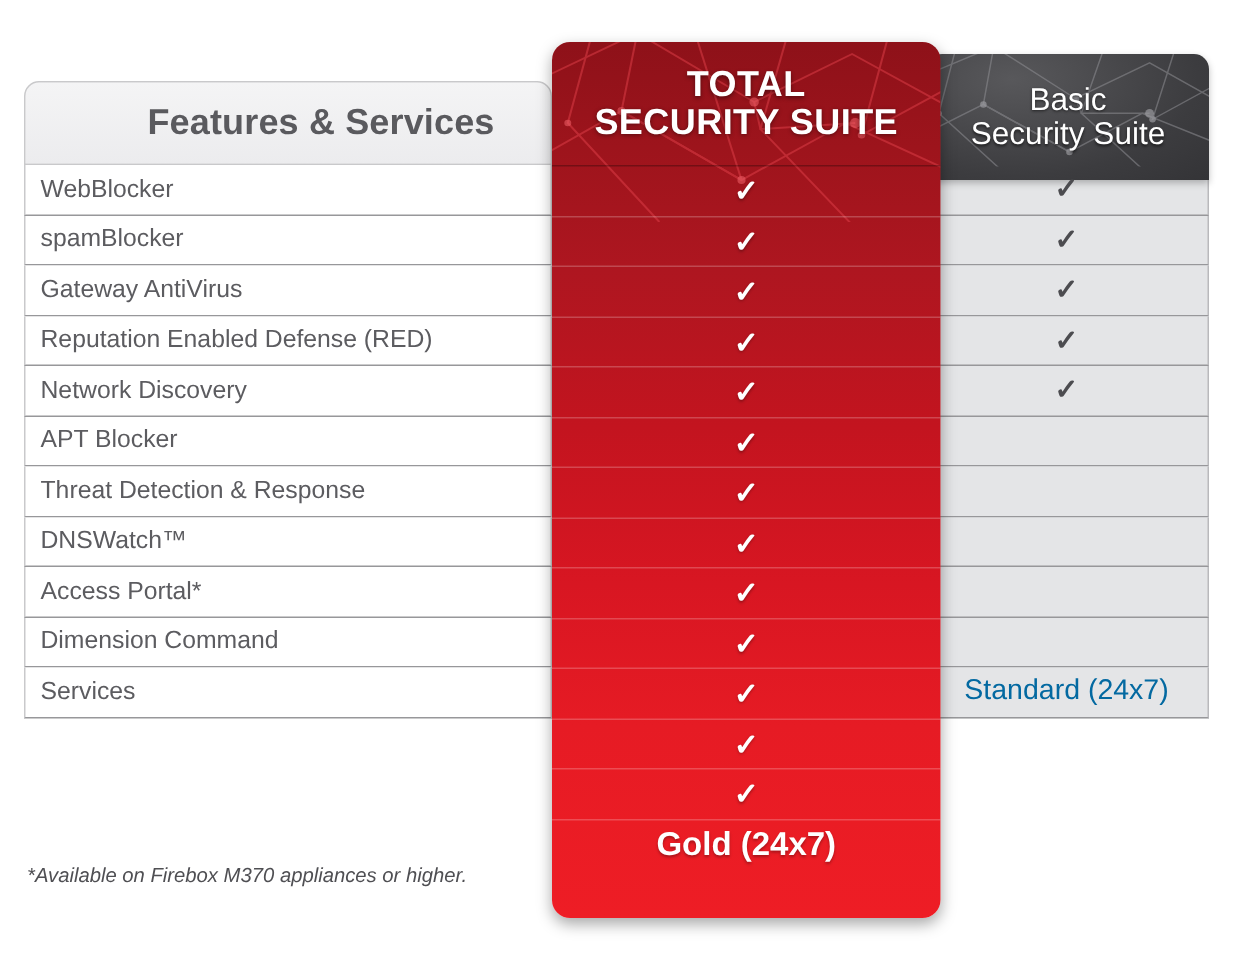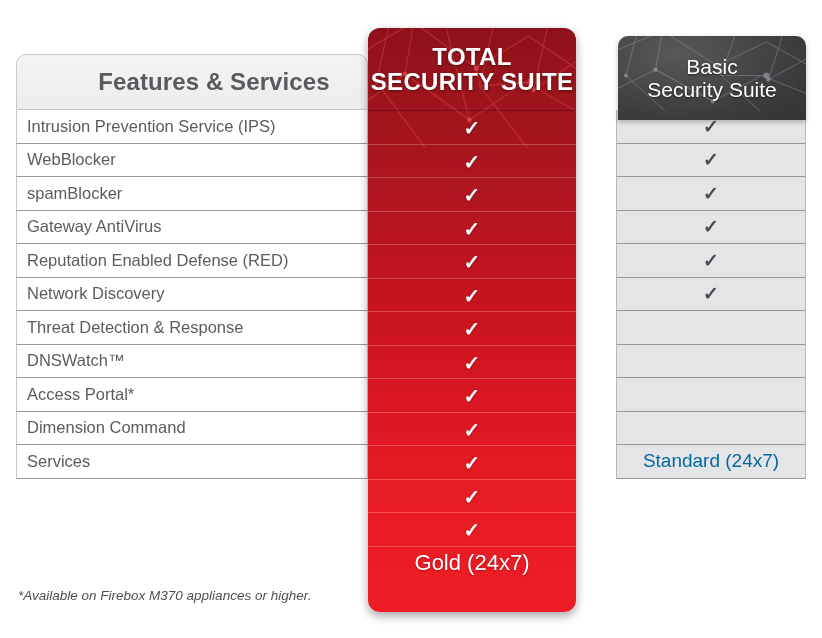--- a/index.html
+++ b/index.html
@@ -137,21 +137,21 @@
     transform: translateY(1px);
   }
 
   .support-basic { font-size: 19px; color: #0369a1; }
 
   
   .red-col {
     position: absolute;
     left: 368px;
     top: 28px;
-    width: 208px;
+    width: 259px;
     height: 584px;
     border-radius: 12px;
     background: linear-gradient(to bottom,
        #8e1119 0%,
        #9d141c 12%,
        #ae1620 26%,
        #c3141f 44%,
        #d81622 62%,
        #e61b24 78%,
        #ee1d25 100%);
@@ -194,29 +194,29 @@
     font-size: 20px;
     font-weight: bold;
     line-height: 1;
     transform: translateY(1px);
     text-shadow: 0 1px 2px rgba(0,0,0,.3);
   }
 
   .red-support {
     color: #ffffff;
     font-size: 22px;
-    font-weight: normal;
+    font-weight: bold;
     text-shadow: 0 1px 2px rgba(0,0,0,.3);
   }
 
   
   .footnote {
     position: absolute;
     left: 18px;
-    top: 588px;
+    top: 576px;
     font-size: 13.5px;
     font-style: italic;
     color: #4f4f53;
   }
 </style>
 </head>
 <body>
 
 <div id="stage">
 
@@ -256,48 +256,48 @@
               <div class="basic-head-label">
                 <span>Basic</span><br>
                 <span>Security Suite</span>
               </div>
             </div>
           </th>
         </tr>
       </thead>
       <tbody id="tbody">
           <tr>
-            <td class="feat">Intrusion Prevention Service (IPS)</td>
+            <td class="feat">WebBlocker</td>
             <td class="gapcol"></td>
             <td class="basic"><span class="chk-gray">✓</span></td>
           </tr>
           <tr>
-            <td class="feat">WebBlocker</td>
+            <td class="feat">spamBlocker</td>
             <td class="gapcol"></td>
             <td class="basic"><span class="chk-gray">✓</span></td>
           </tr>
           <tr>
-            <td class="feat">spamBlocker</td>
+            <td class="feat">Gateway AntiVirus</td>
             <td class="gapcol"></td>
             <td class="basic"><span class="chk-gray">✓</span></td>
           </tr>
           <tr>
-            <td class="feat">Gateway AntiVirus</td>
+            <td class="feat">Reputation Enabled Defense (RED)</td>
             <td class="gapcol"></td>
             <td class="basic"><span class="chk-gray">✓</span></td>
           </tr>
           <tr>
-            <td class="feat">Reputation Enabled Defense (RED)</td>
+            <td class="feat">Network Discovery</td>
             <td class="gapcol"></td>
             <td class="basic"><span class="chk-gray">✓</span></td>
           </tr>
           <tr>
-            <td class="feat">Network Discovery</td>
-            <td class="gapcol"></td>
-            <td class="basic"><span class="chk-gray">✓</span></td>
+            <td class="feat">APT Blocker</td>
+            <td class="gapcol"></td>
+            <td class="basic"></td>
           </tr>
           <tr>
             <td class="feat">Threat Detection &amp; Response</td>
             <td class="gapcol"></td>
             <td class="basic"></td>
           </tr>
           <tr>
             <td class="feat">DNSWatch™</td>
             <td class="gapcol"></td>
             <td class="basic"></td>

